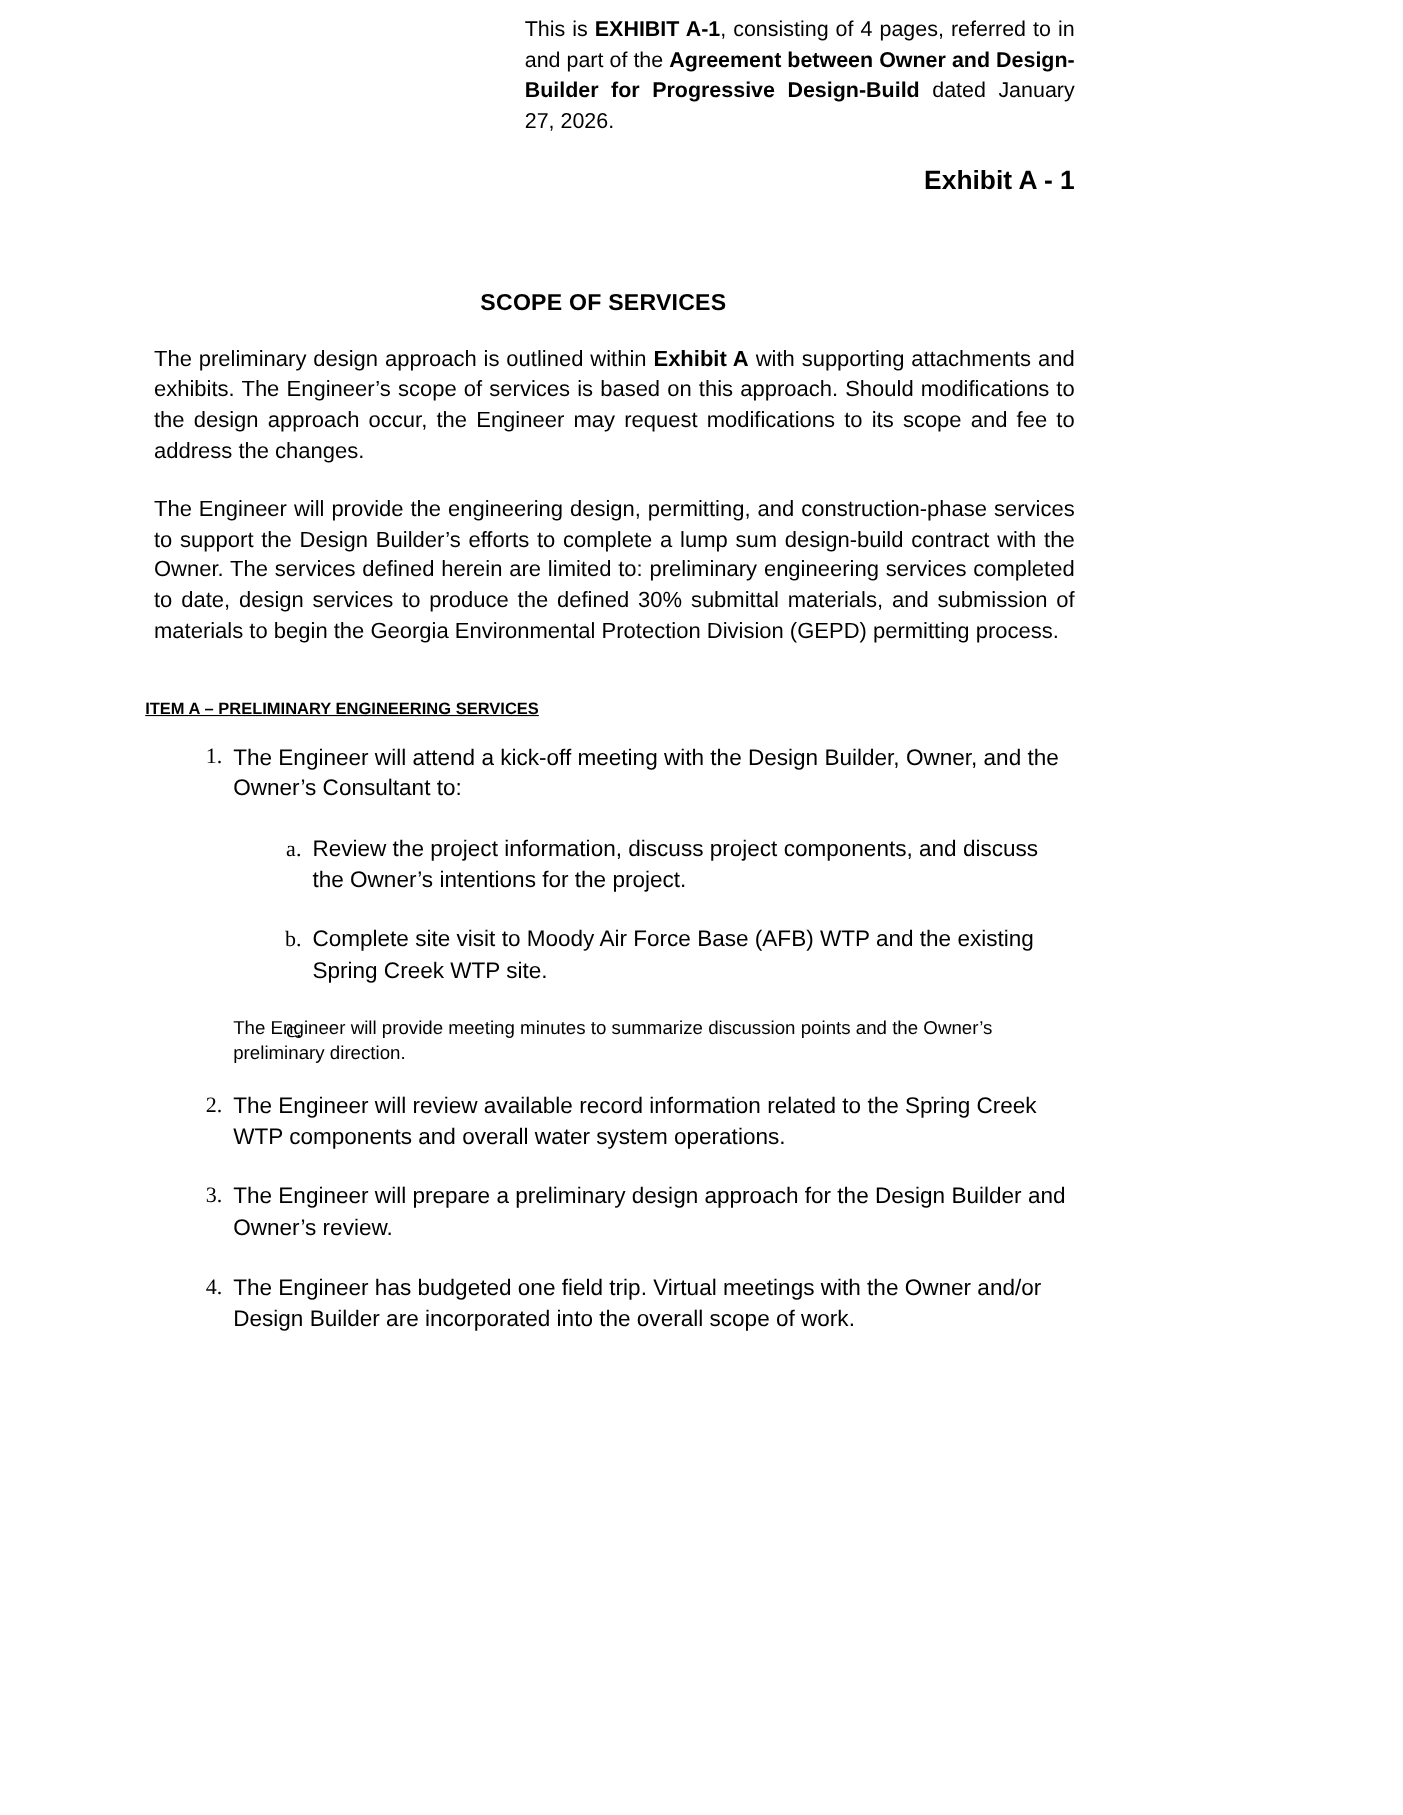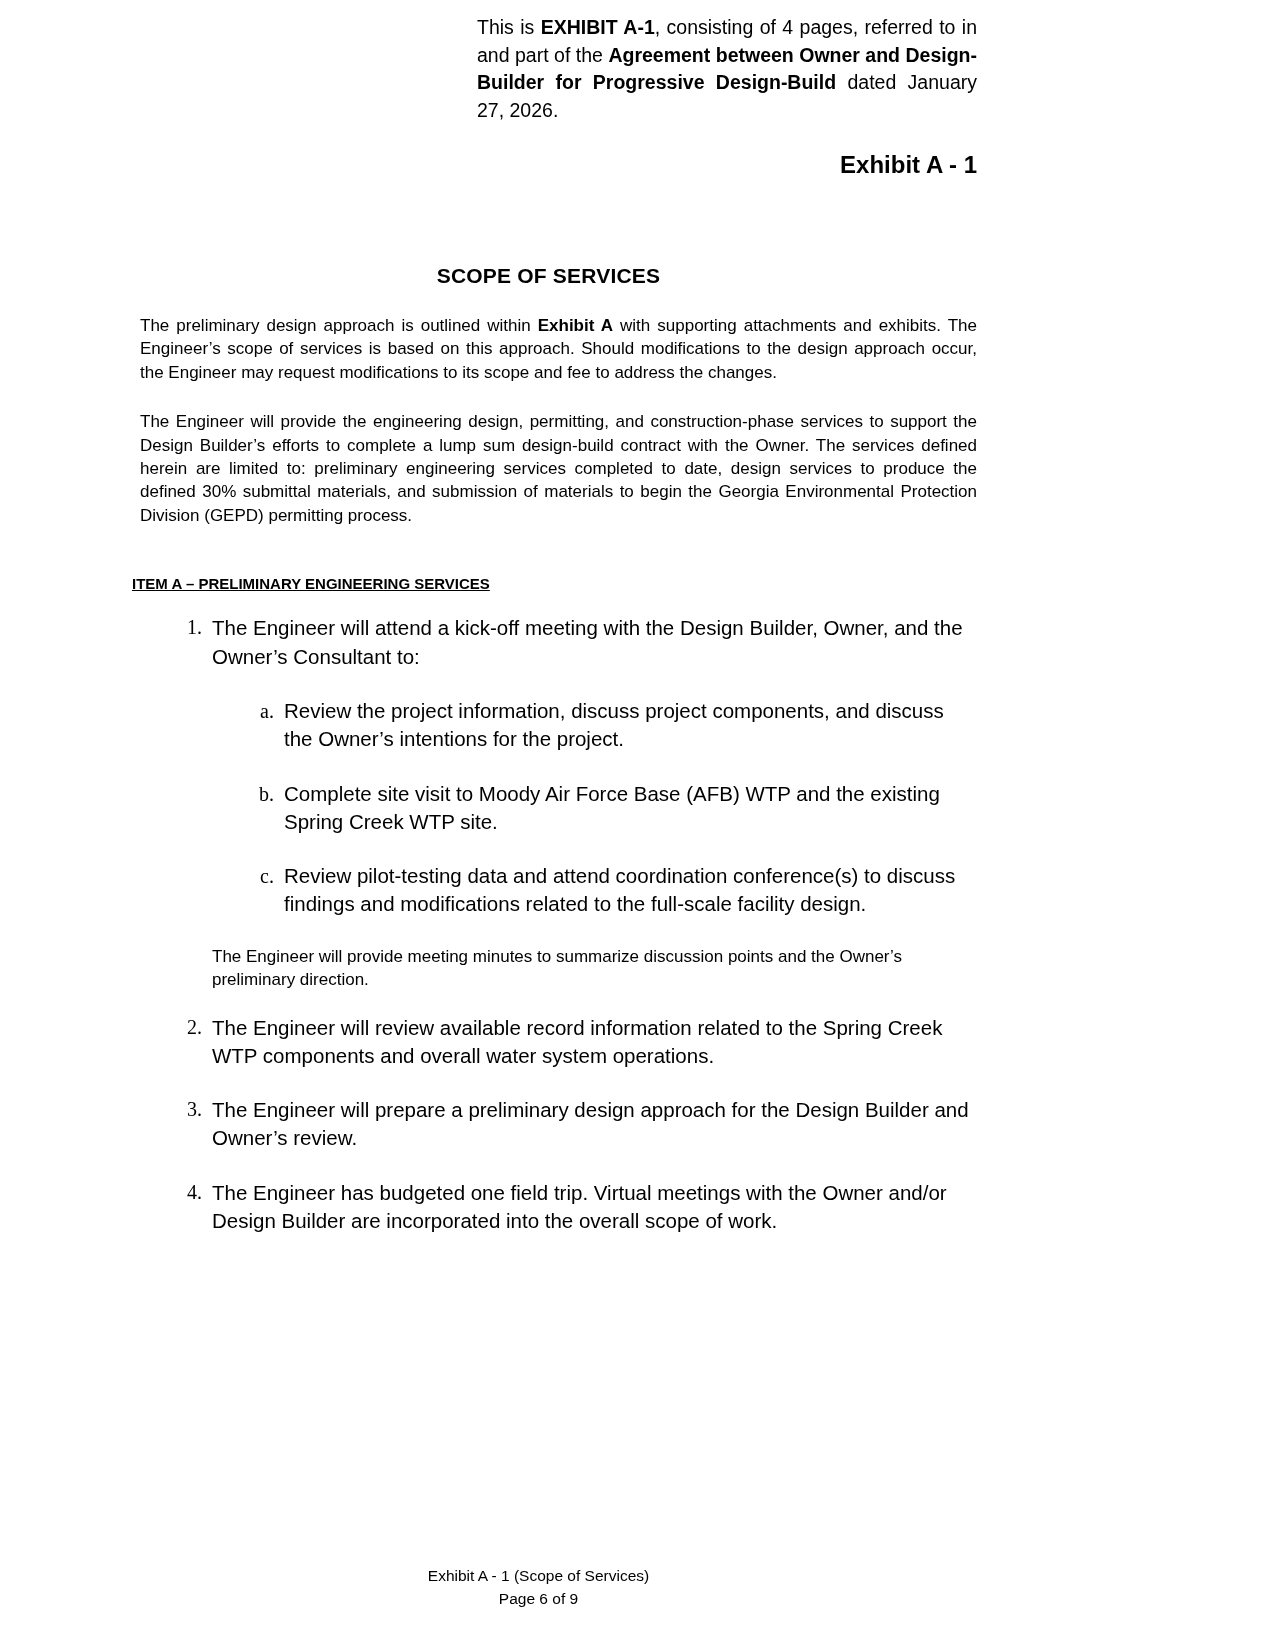--- a/index.html
+++ b/index.html
@@ -46,21 +46,21 @@
   .scope-title {
     text-align: center;
     font-size: 21px;
     font-weight: bold;
     margin-top: 85px;
     margin-left: -20px;
     letter-spacing: 0.2px;
   }
 
   p.body-para {
-    font-size: 17px;
+    font-size: 20px;
     line-height: 1.38;
     text-align: justify;
     text-justify: inter-word;
     margin: 0;
     margin-top: 26px;
   }
   p.body-para b { font-weight: bold; }
 
   h2.item-heading {
     font-size: 15px;
@@ -174,39 +174,34 @@
     <li>
       <span class="marker">a.</span>
       <span class="li-text">Review the project information, discuss project components, and discuss the Owner’s intentions for the project.</span>
     </li>
     <li>
       <span class="marker">b.</span>
       <span class="li-text">Complete site visit to Moody Air Force Base (AFB) WTP and the existing Spring Creek WTP site.</span>
     </li>
     <li>
       <span class="marker">c.</span>
-      <span class="li-text">Review pilot-testing data and attend coordination conference(s) to discuss findings and modifications related to the full-scale facility design.</span>
     </li>
   </ol>
 
   <p class="sub-para">The Engineer will provide meeting minutes to summarize discussion points and the Owner’s preliminary direction.</p>
 
   <ol class="num-list">
     <li>
       <span class="marker">2.</span>
       <span class="li-text">The Engineer will review available record information related to the Spring Creek WTP components and overall water system operations.</span>
     </li>
     <li>
       <span class="marker">3.</span>
       <span class="li-text justify">The Engineer will prepare a preliminary design approach for the Design Builder  and Owner’s review.</span>
     </li>
     <li>
       <span class="marker">4.</span>
       <span class="li-text">The Engineer has budgeted one field trip. Virtual meetings with the Owner and/or Design Builder are incorporated into the overall scope of work.</span>
     </li>
   </ol>
 
-  <div class="footer">
-    <div>Exhibit A - 1 (Scope of Services)</div>
-    <div>Page 6 of 9</div>
-  </div>
 
 </div>
 
 </body></html>

